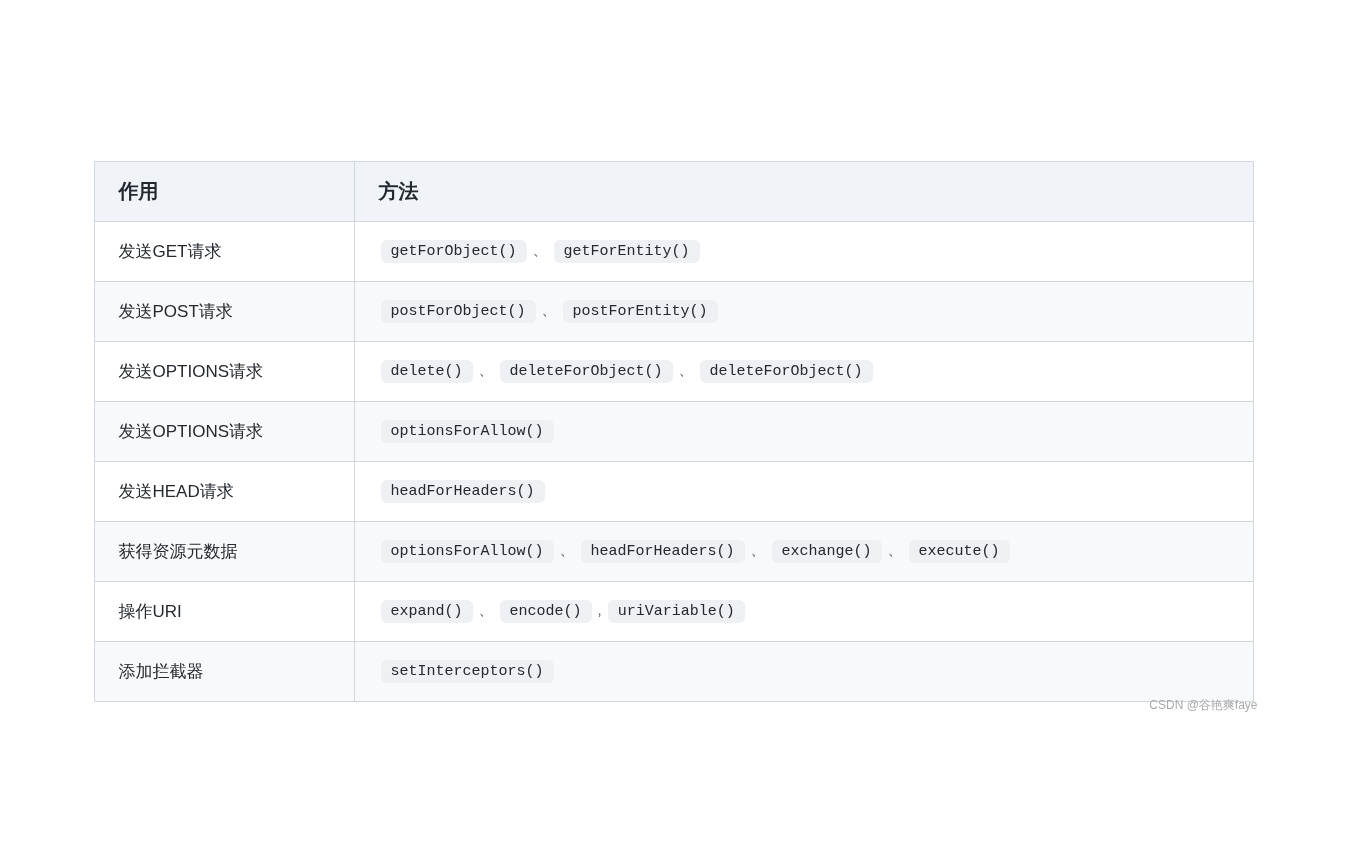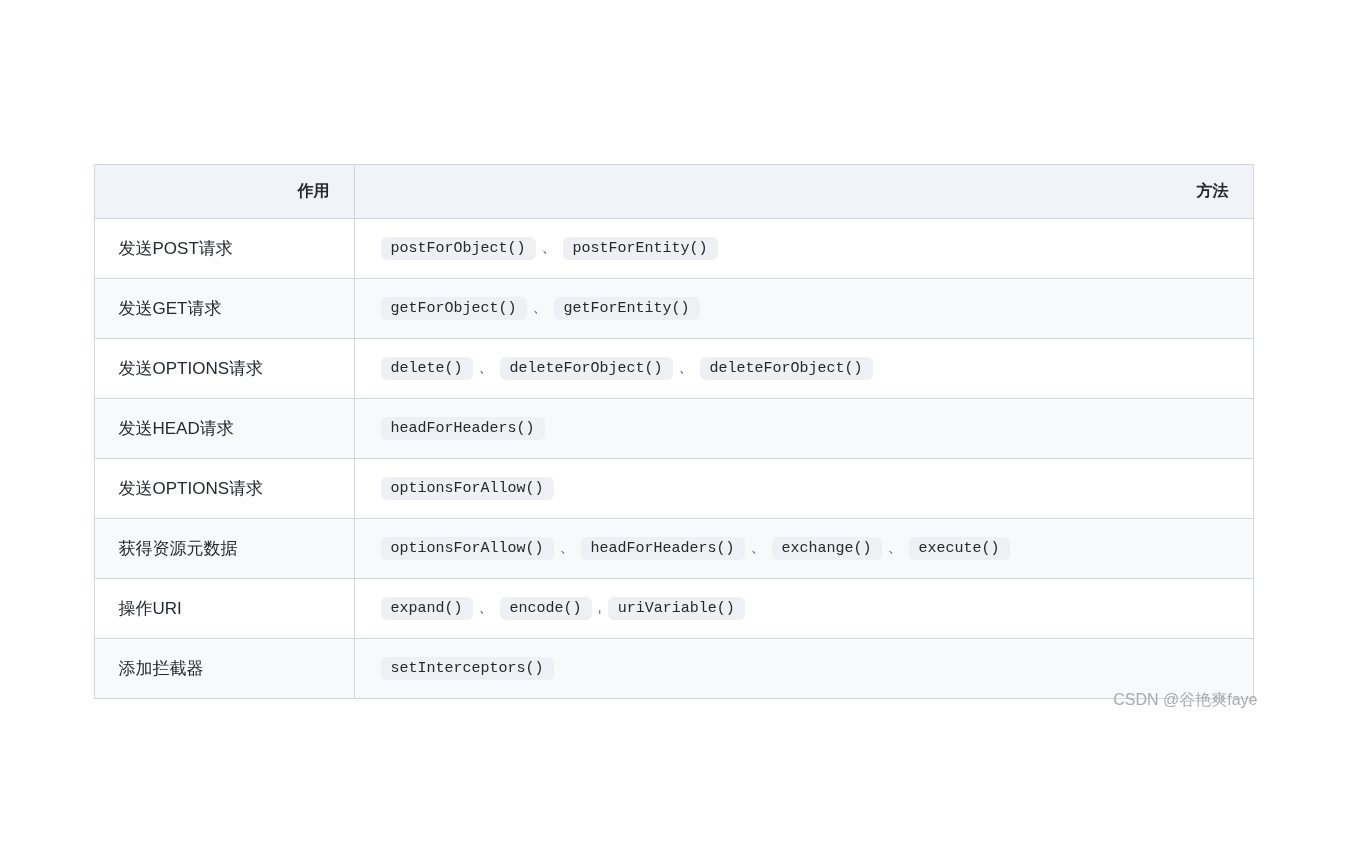--- a/index.html
+++ b/index.html
@@ -29,24 +29,24 @@
       border-collapse: collapse;
       border: 1px solid #d0d7de;
     }
 
     thead tr {
       background-color: #f0f3f7;
     }
 
     th {
       padding: 16px 24px;
-      font-size: 16px;
+      font-size: 20px;
       font-weight: 700;
       color: #24292f;
-      text-align: right;
+      text-align: left;
       border: 1px solid #d0d7de;
     }
 
     td {
       padding: 16px 24px;
       font-size: 17px;
       color: #24292f;
       border: 1px solid #d0d7de;
       vertical-align: middle;
     }
@@ -86,55 +86,55 @@
       display: inline-block;
       margin: 0 4px;
       font-size: 15px;
       color: #57606a;
     }
 
     .watermark {
       position: absolute;
       bottom: 8px;
       right: 16px;
-      font-size: 16px;
+      font-size: 12px;
       color: #aaa;
     }
   </style>
 </head>
 <body>
 
 <div class="page-wrapper">
   <table>
     <thead>
       <tr>
         <th>作用</th>
         <th>方法</th>
       </tr>
     </thead>
     <tbody id="table-body">
     <tr>
+          <td>发送GET请求</td>
+          <td><span class="method-tag">getForObject()</span><span class="separator"> 、</span><span class="method-tag">getForEntity()</span></td>
+        </tr>
+        <tr>
           <td>发送POST请求</td>
           <td><span class="method-tag">postForObject()</span><span class="separator"> 、</span><span class="method-tag">postForEntity()</span></td>
-        </tr>
-        <tr>
-          <td>发送GET请求</td>
-          <td><span class="method-tag">getForObject()</span><span class="separator"> 、</span><span class="method-tag">getForEntity()</span></td>
         </tr>
         <tr>
           <td>发送OPTIONS请求</td>
           <td><span class="method-tag">delete()</span><span class="separator"> 、</span><span class="method-tag">deleteForObject()</span><span class="separator"> 、</span><span class="method-tag">deleteForObject()</span></td>
         </tr>
         <tr>
+          <td>发送OPTIONS请求</td>
+          <td><span class="method-tag">optionsForAllow()</span></td>
+        </tr>
+        <tr>
           <td>发送HEAD请求</td>
           <td><span class="method-tag">headForHeaders()</span></td>
-        </tr>
-        <tr>
-          <td>发送OPTIONS请求</td>
-          <td><span class="method-tag">optionsForAllow()</span></td>
         </tr>
         <tr>
           <td>获得资源元数据</td>
           <td><span class="method-tag">optionsForAllow()</span><span class="separator"> 、</span><span class="method-tag">headForHeaders()</span><span class="separator"> 、</span><span class="method-tag">exchange()</span><span class="separator"> 、</span><span class="method-tag">execute()</span></td>
         </tr>
         <tr>
           <td>操作URI</td>
           <td><span class="method-tag">expand()</span><span class="separator"> 、</span><span class="method-tag">encode()</span><span class="separator"> ,</span><span class="method-tag">uriVariable()</span></td>
         </tr>
         <tr>

